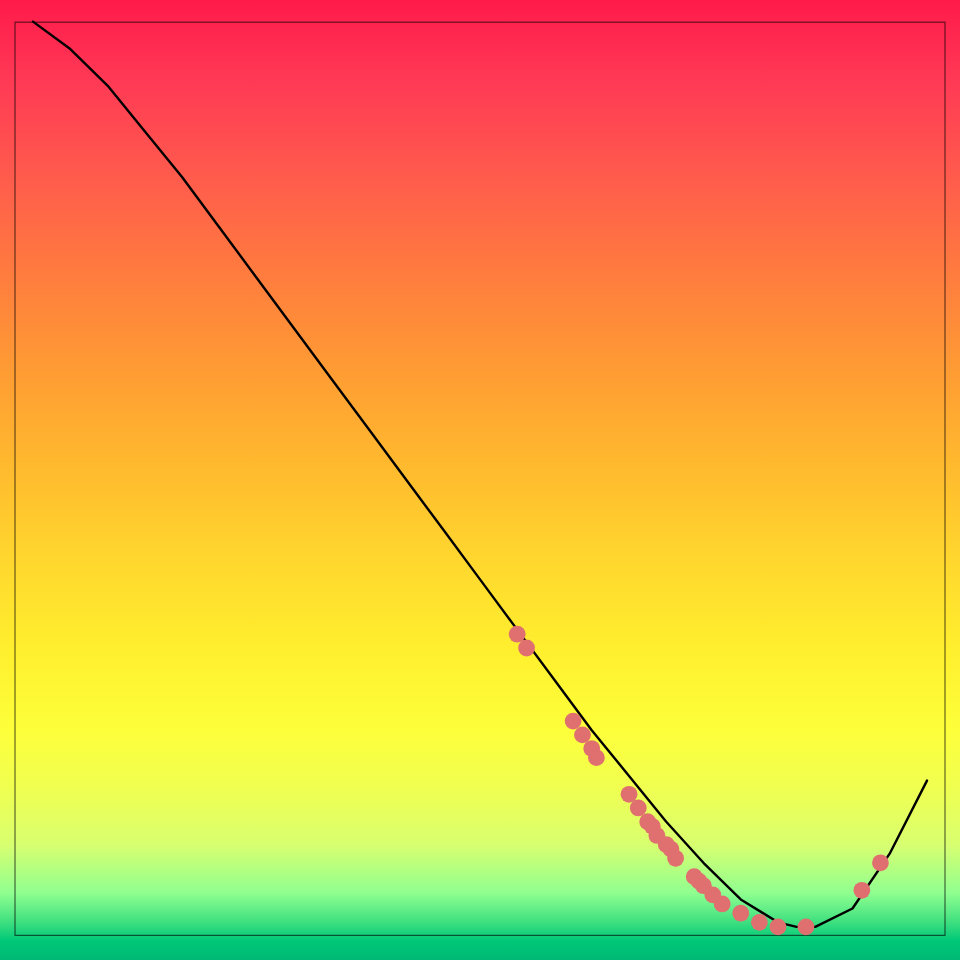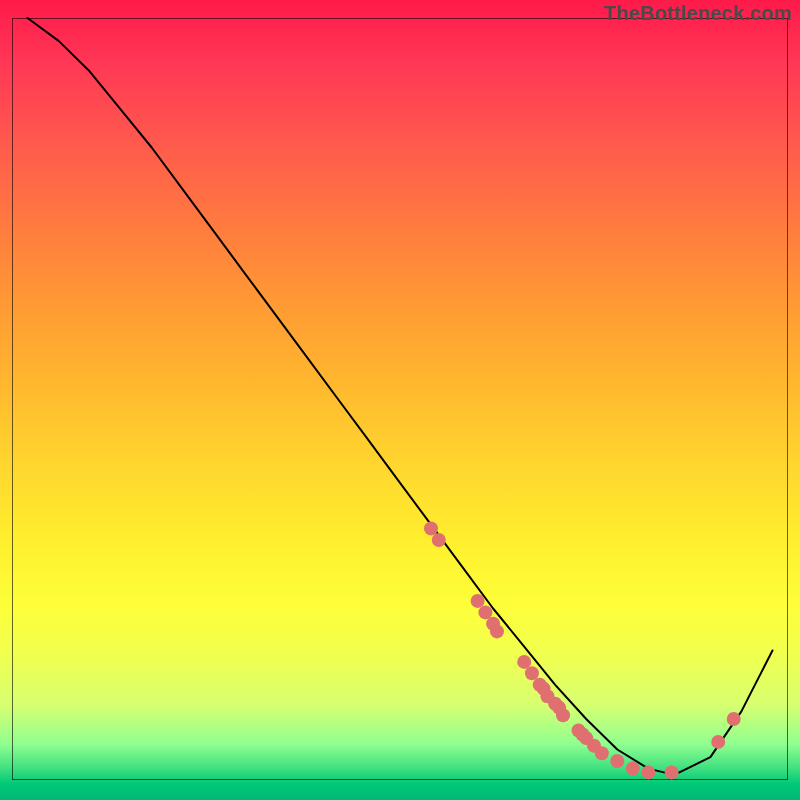--- a/index.html
+++ b/index.html
@@ -82,14 +82,13 @@
         <circle cx="594.0" cy="745.7" r="7" fill="#e07070"></circle>
         <circle cx="601.8" cy="753.3" r="7" fill="#e07070"></circle>
         <circle cx="617.3" cy="761.0" r="7" fill="#e07070"></circle>
         <circle cx="632.8" cy="768.6" r="7" fill="#e07070"></circle>
         <circle cx="648.3" cy="772.4" r="7" fill="#e07070"></circle>
         <circle cx="671.6" cy="772.4" r="7" fill="#e07070"></circle>
         <circle cx="718.2" cy="741.9" r="7" fill="#e07070"></circle>
         <circle cx="733.7" cy="719.0" r="7" fill="#e07070"></circle>
       </g>
   </svg>
-  <div class="watermark">TheBottleneck.com</div>
 </div>
 
 </body></html>

